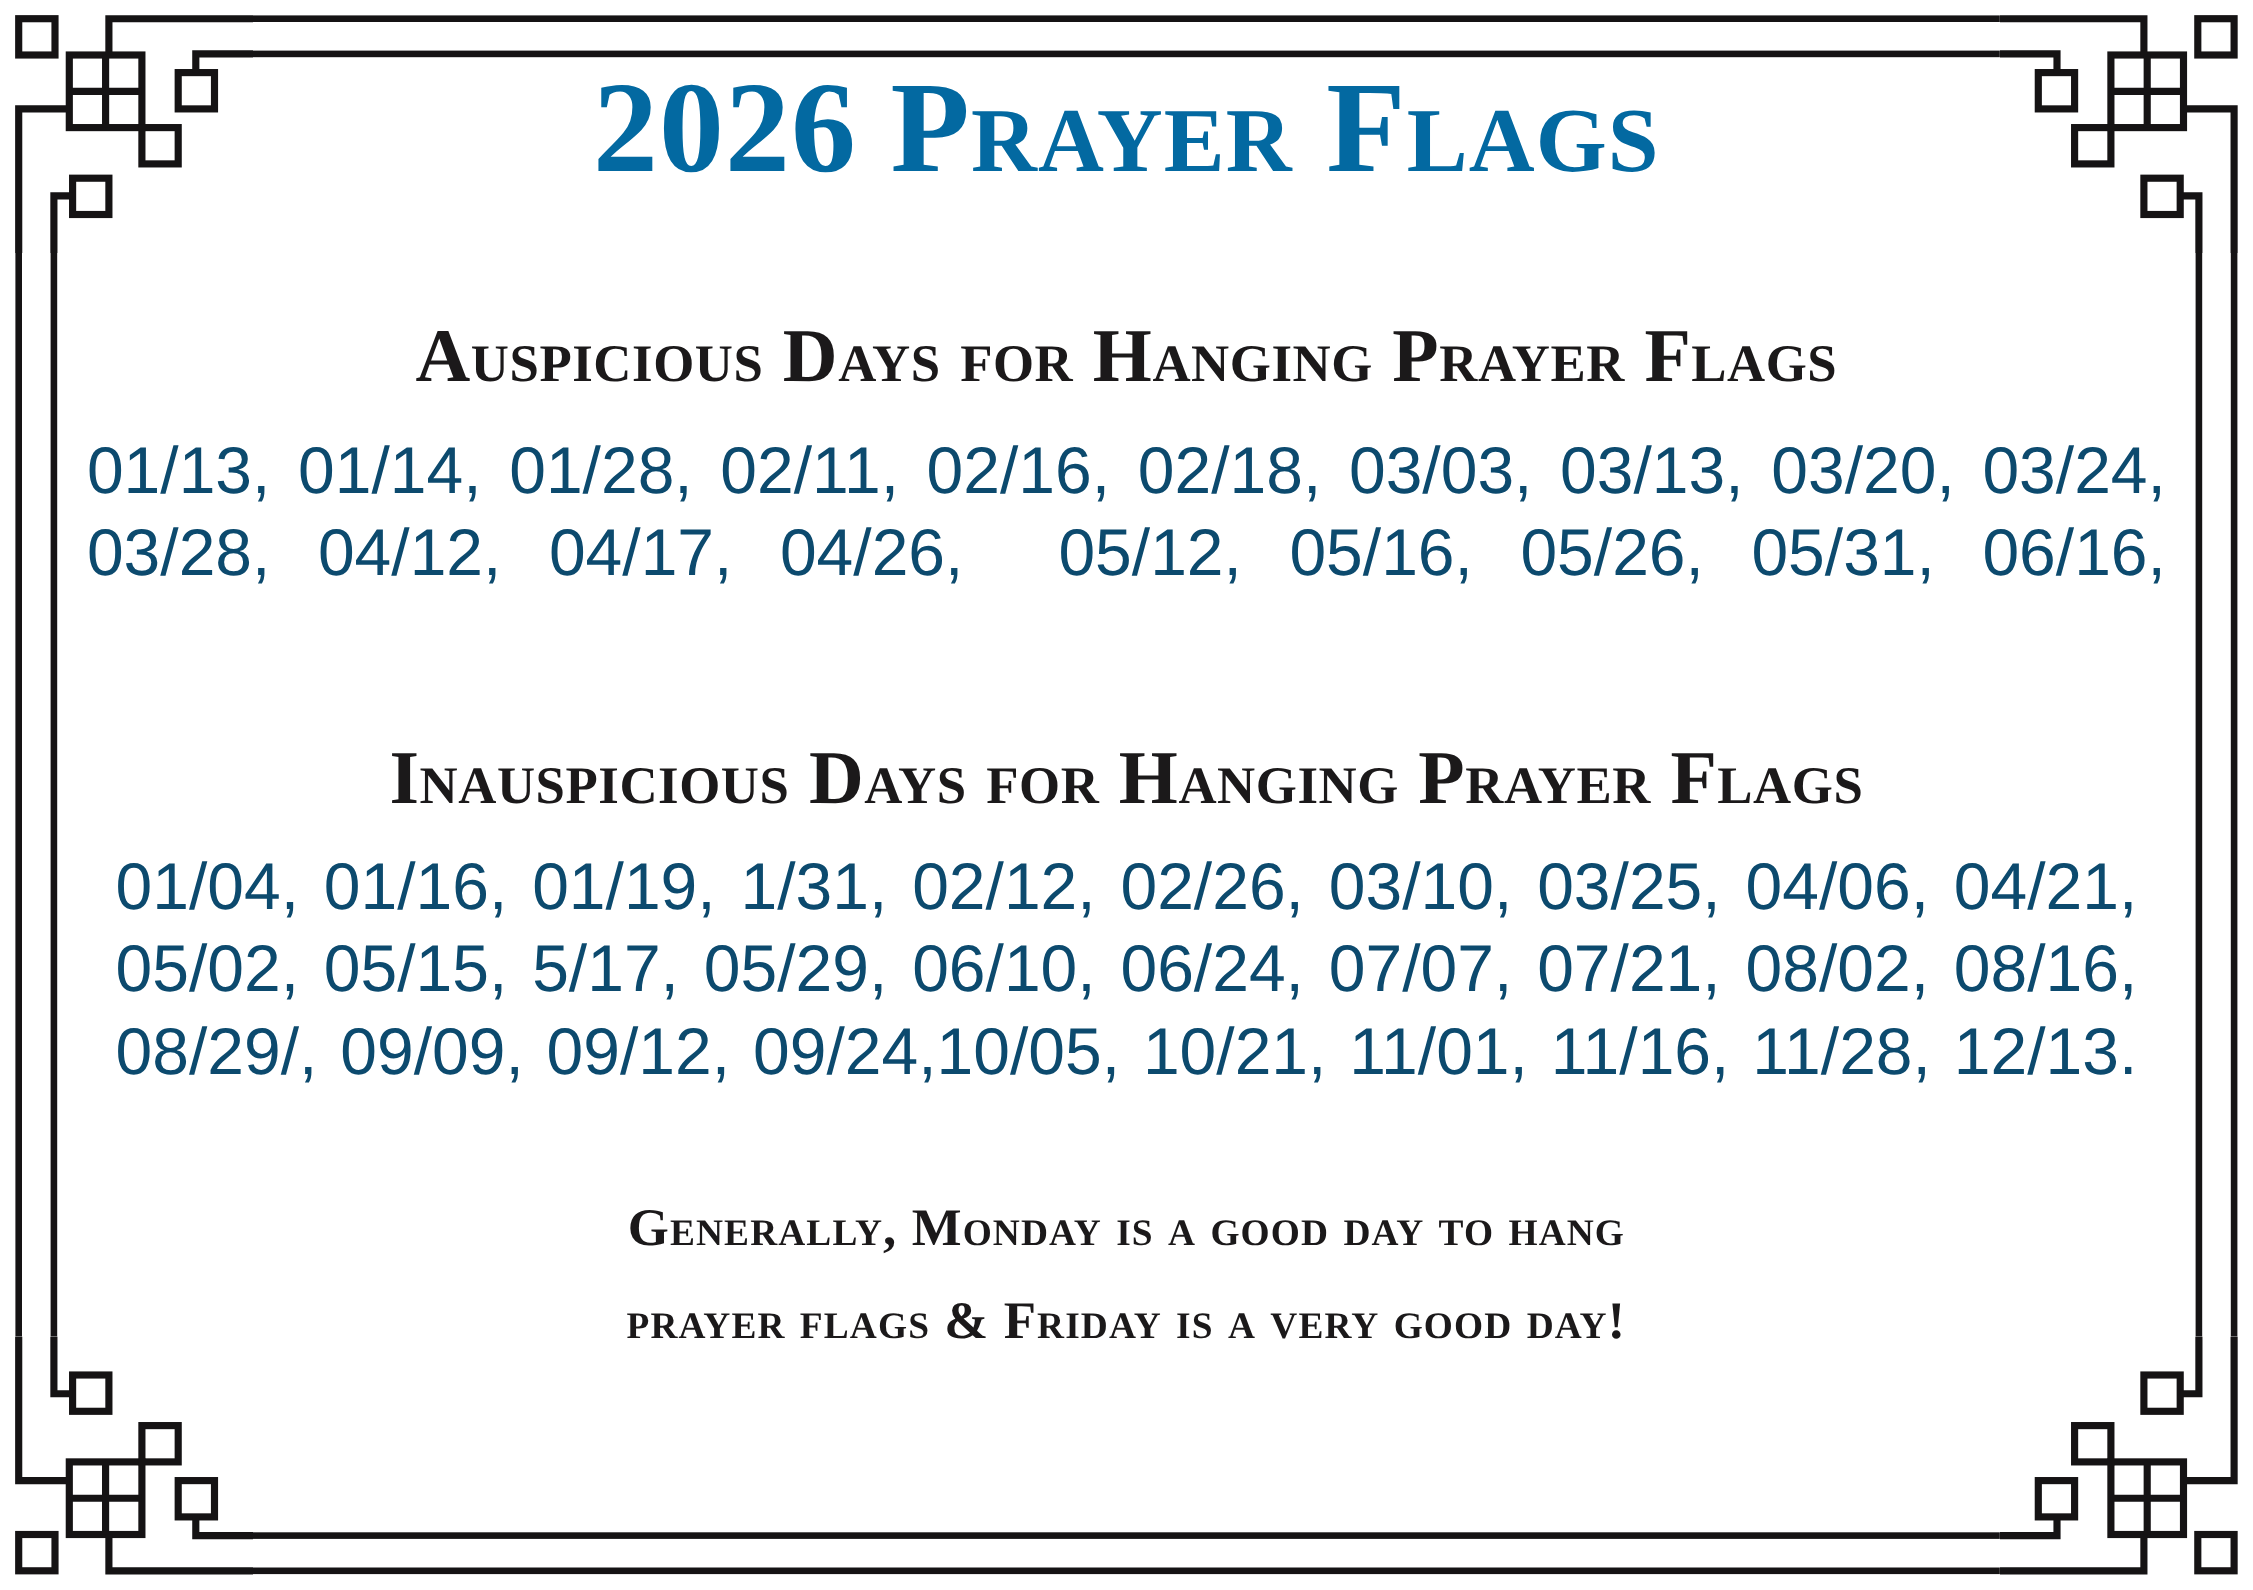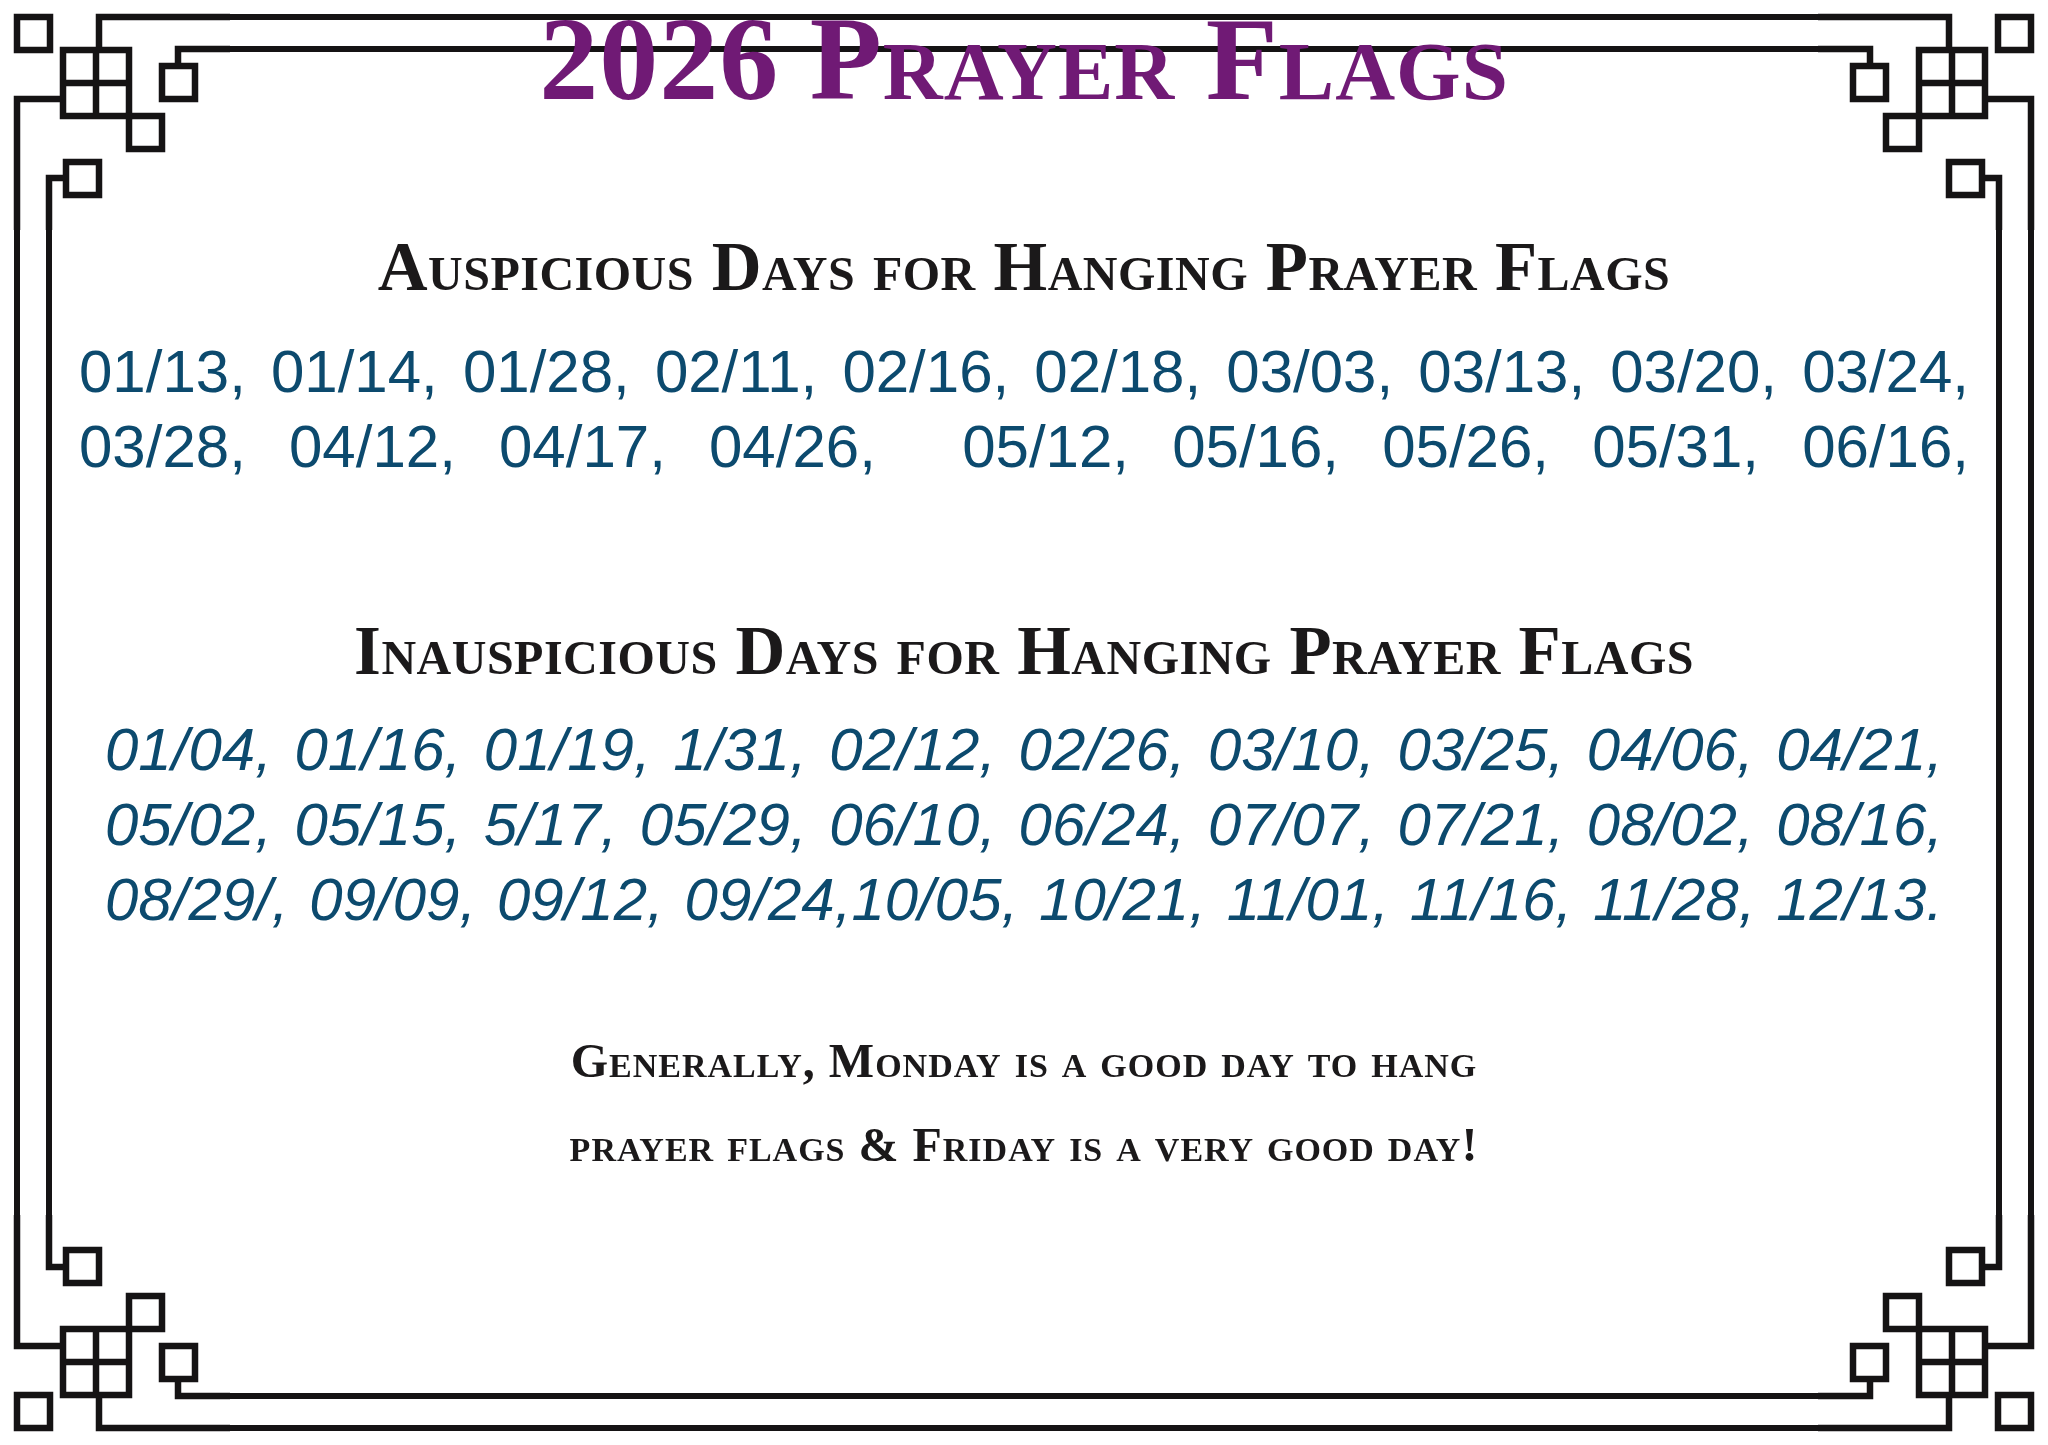--- a/index.html
+++ b/index.html
@@ -46,27 +46,28 @@
   
   .content {
     position: absolute;
     left: 79px;
     right: 79px;
     top: 0;
     z-index: 1;
   }
 
   .poster-title {
+    margin-top: 56px;
     text-align: center;
     font-size: 118px;
     line-height: 120px;
     font-weight: 700;
     font-variant: small-caps;
     letter-spacing: 1px;
-    color: #701a75;
+    color: #0369a1;
   }
 
   .section-heading {
     text-align: center;
     font-size: 69px;
     line-height: 102px;
     font-weight: 700;
     font-variant: small-caps;
     letter-spacing: 0.5px;
     color: #1b191a;
@@ -74,21 +75,21 @@
   .heading-auspicious   { margin-top: 96px; }
   .heading-inauspicious { margin-top: 116px; }
 
   .dates {
     font-family: "Liberation Sans", "DejaVu Sans", sans-serif;
     font-size: 60px;
     line-height: 75px;
     color: #0c4a6e;
   }
   .dates-auspicious   { margin-top: 16px; }
-  .dates-inauspicious { margin-top: 10px; padding: 0 26px; font-style: italic; }
+  .dates-inauspicious { margin-top: 10px; padding: 0 26px; }
 
   .date-line {
     text-align: justify;
     text-align-last: justify;
   }
   .date-line.last-short {
     text-align: left;
     text-align-last: left;
   }
 

